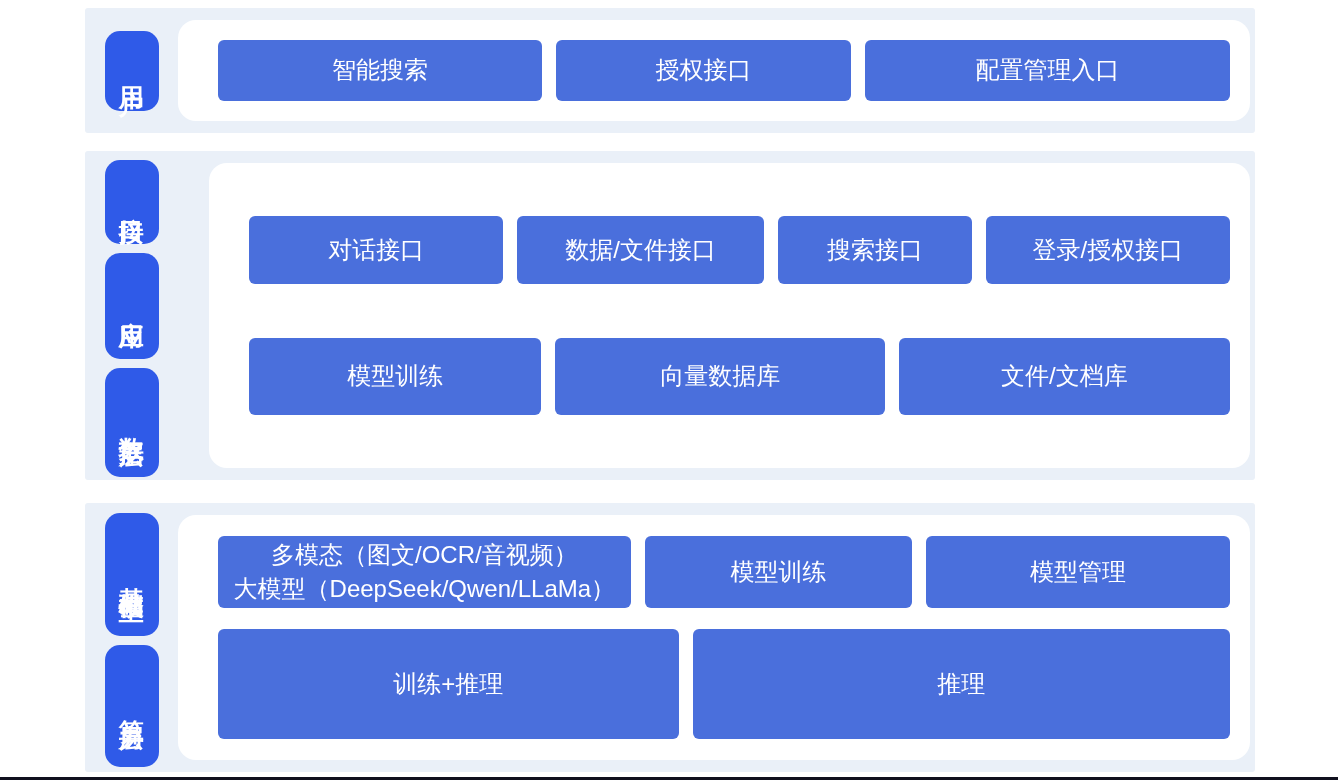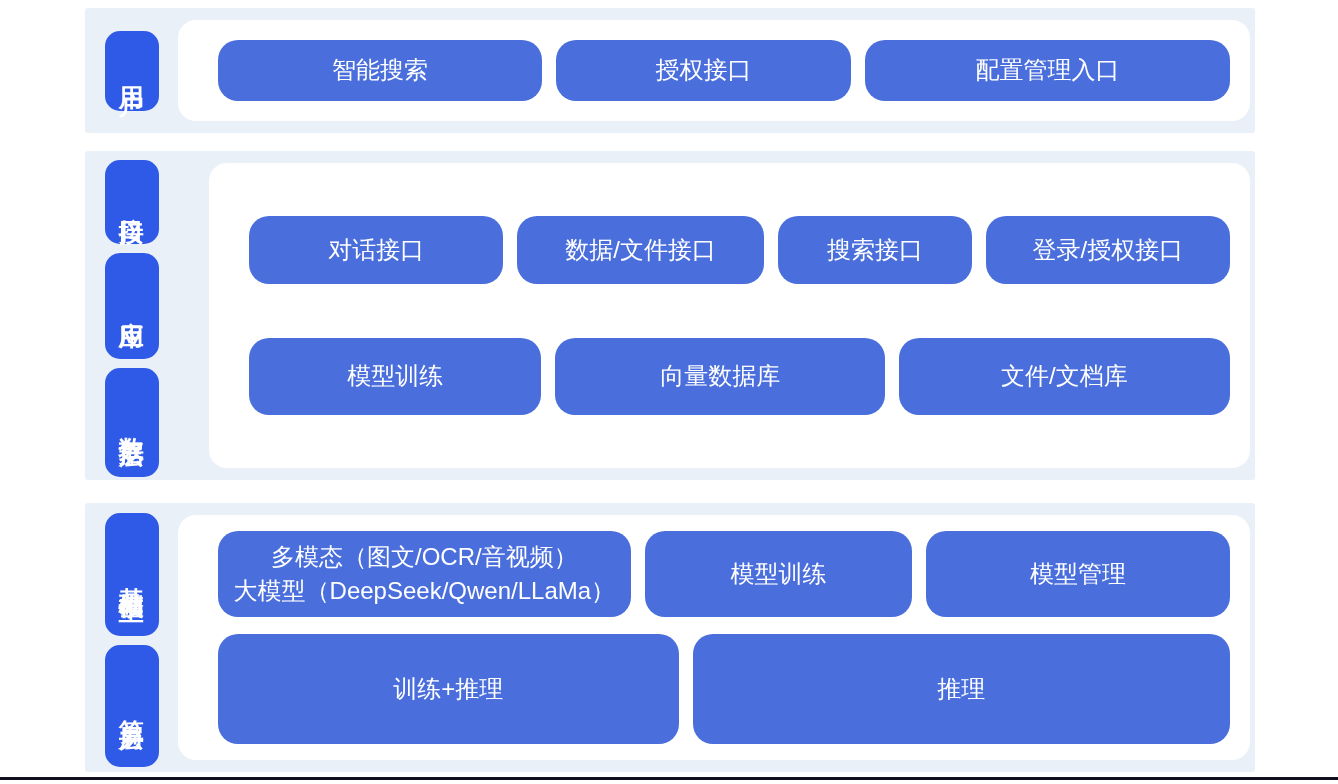--- a/index.html
+++ b/index.html
@@ -30,24 +30,24 @@
   .card { flex:1 1 auto; background:#ffffff; border-radius:18px; margin:12px 5px 12px 0;
           display:flex; flex-direction:column; padding:0 20px 0 40px; min-width:0; }
   .band-user .card { justify-content:center; }
   .band-mid .card, .band-bottom .card { justify-content:space-evenly; }
 
   .row { display:flex; gap:14px; }
   .row-h61  { height:61px; }
   .row-h68  { height:68px; }
   .row-h89  { height:89px; }
   .row-h77  { height:77px; }
-  .row-h86  { height:86px; }
+  .row-h86  { height:72px; }
   .row-h103 { height:110px; }
 
-  .box { background:#4A6FDC; border-radius:20px; color:#ffffff; flex-basis:0; min-width:0;
+  .box { background:#4A6FDC; border-radius:6px; color:#ffffff; flex-basis:0; min-width:0;
          display:flex; align-items:center; justify-content:center; text-align:center;
          font-size:24px; font-weight:500; }
   .box span { white-space:pre-line; line-height:1.42; }
 
   .bottom-rule { position:absolute; left:0; top:777px; width:1338px; height:3px; background:#10101E; }
 </style>
 </head>
 <body>
 
 <div class="canvas">

